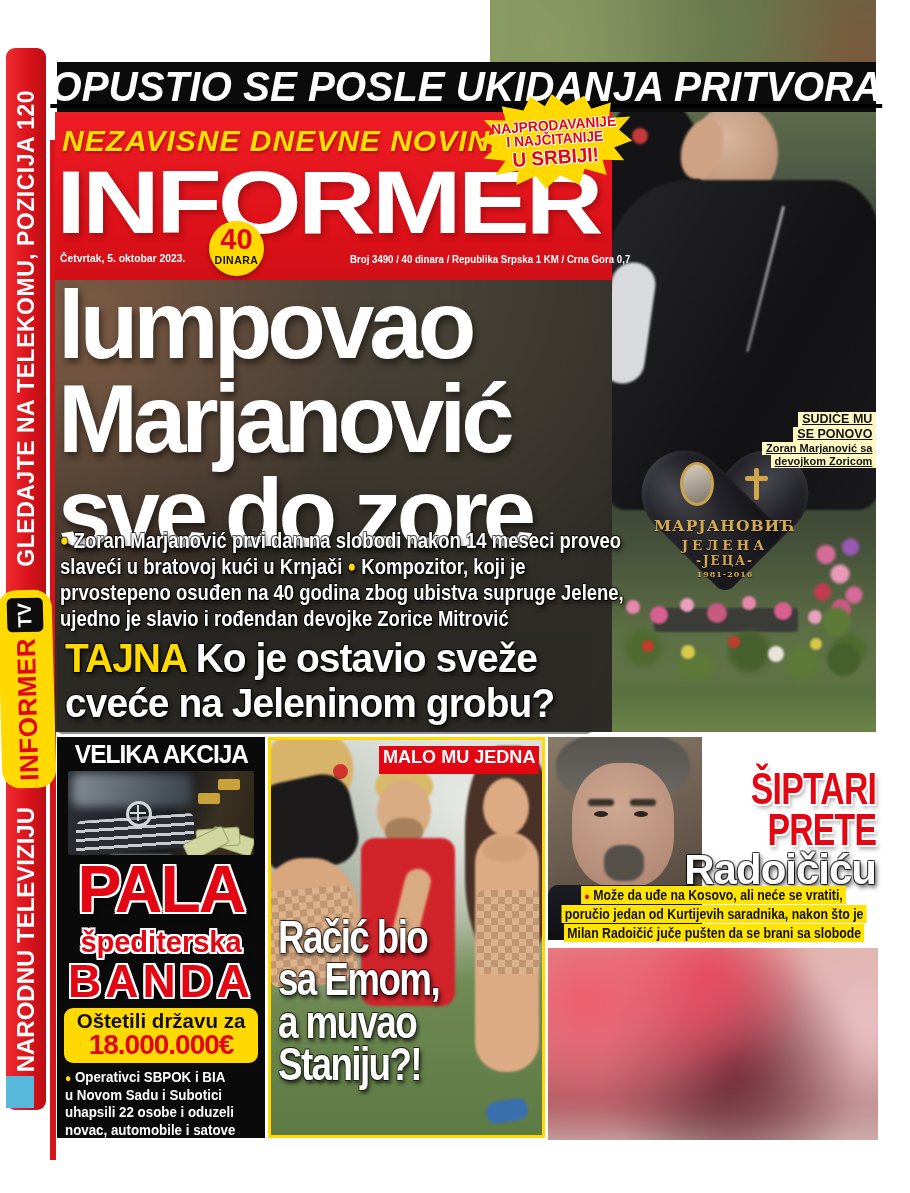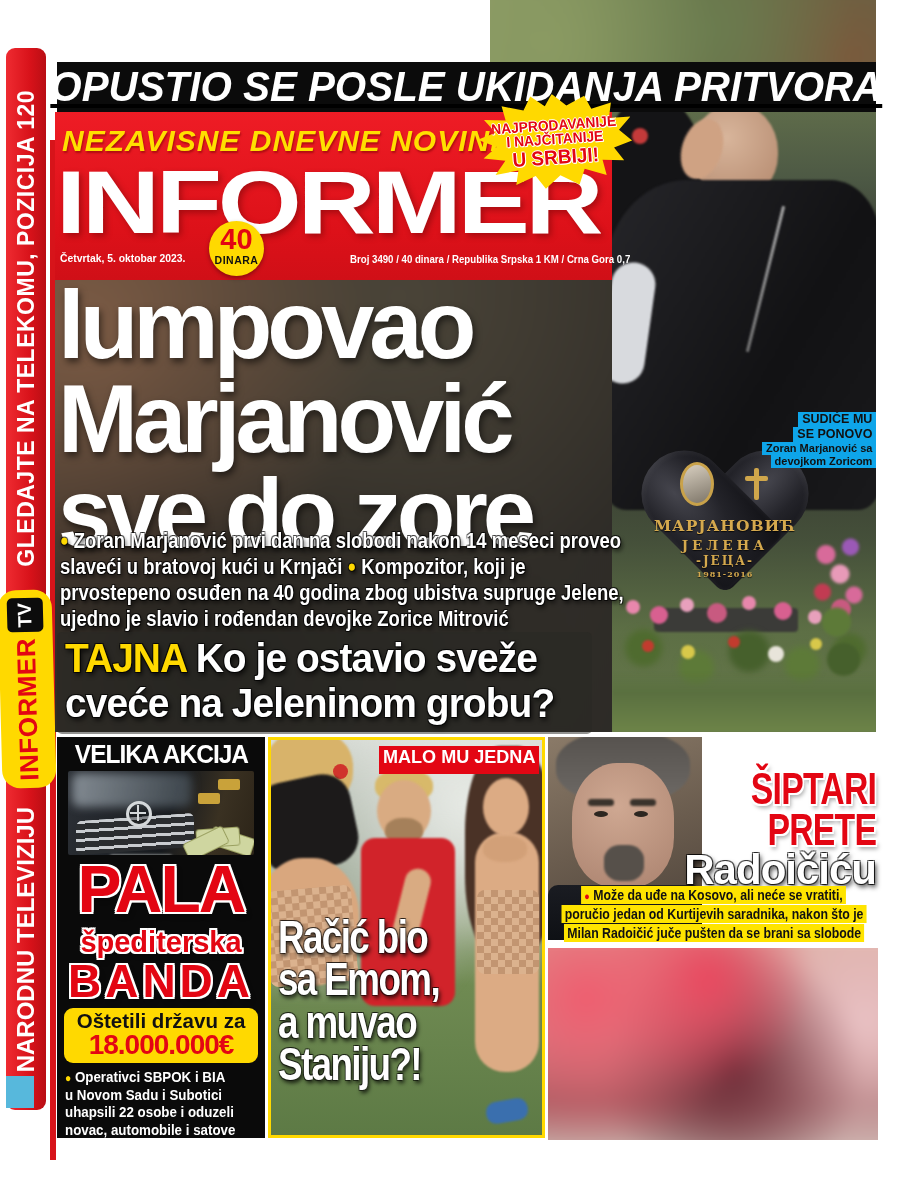--- a/index.html
+++ b/index.html
@@ -135,21 +135,21 @@
       radial-gradient(circle at 25% 40%,#c23b52 0 8px,rgba(0,0,0,0) 9px),
       radial-gradient(circle at 70% 42%,#d86a9a 0 8px,rgba(0,0,0,0) 9px),
       radial-gradient(circle at 45% 60%,#5d7a38 0 14px,rgba(0,0,0,0) 15px),
       radial-gradient(circle at 55% 85%,#46602c 0 16px,rgba(0,0,0,0) 17px);}
   #grass{position:absolute;left:0;top:560px;width:264px;height:60px;filter:blur(1px);
     background:linear-gradient(180deg,rgba(90,110,60,0),#5a7040 35%,#6d8448);}
 
   
   #lead-caption{position:absolute;left:150px;top:300px;display:flex;flex-direction:column;
     align-items:flex-end;z-index:5;}
-  #lead-caption span{background:#0ea5e9;color:#111;padding:0 21px 1px 4px;white-space:nowrap;}
+  #lead-caption span{background:#fef9c3;color:#111;padding:0 21px 1px 4px;white-space:nowrap;text-decoration:underline;}
   .cap-badge{font-weight:bold;font-size:12.5px;}
   .cap-reg{font-size:11px;font-weight:bold;}
 
   
   #lead-headline{left:58px;top:278px;z-index:5;color:#fff;font-weight:bold;line-height:.98;
     letter-spacing:-5px;font-size:96px;text-shadow:2px 4px 7px rgba(0,0,0,.55);}
   #lead-deck{left:60px;top:528px;width:690px;z-index:5;color:#fff;font-weight:bold;font-size:22px;
     line-height:1.18;transform:scaleX(.84);transform-origin:left top;}
   #lead-deck .b{color:#ffd900;font-size:17px;vertical-align:2px;}
   #lead-kicker{left:57px;top:632px;z-index:5;background:rgba(40,40,36,.5);border-radius:5px;

